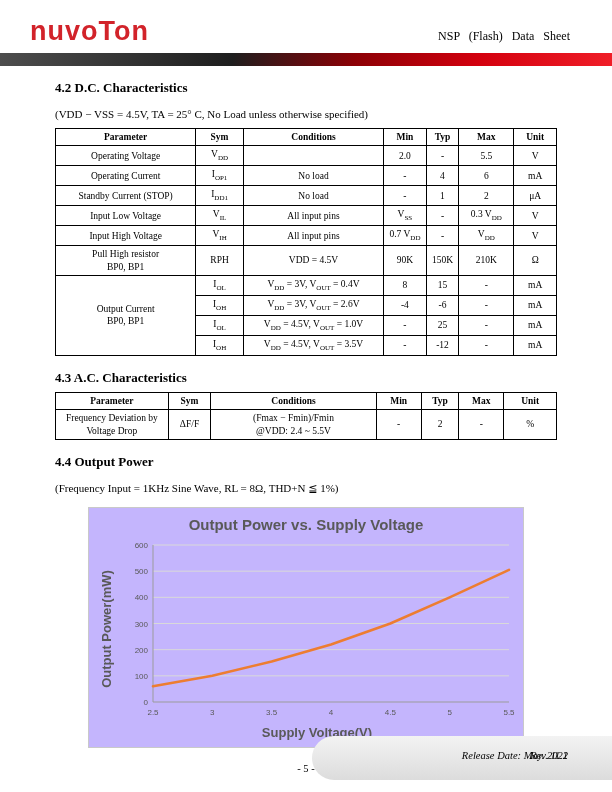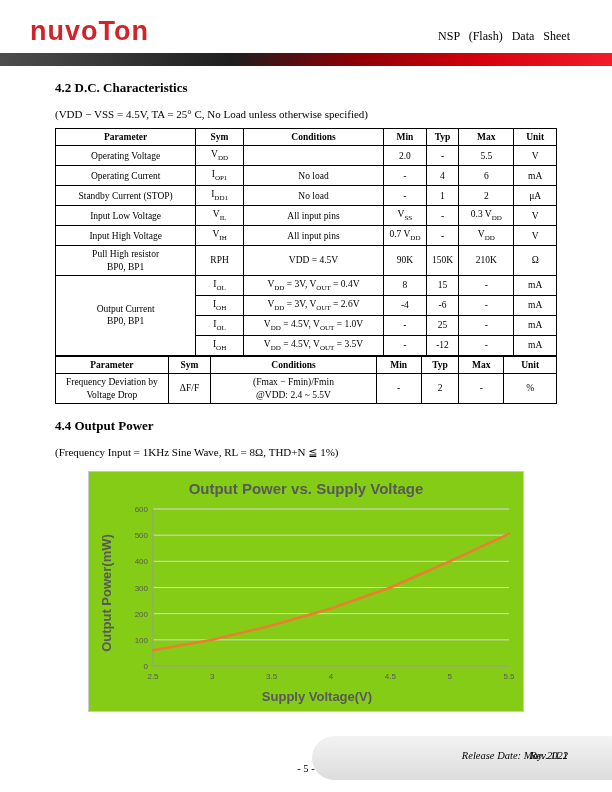--- a/index.html
+++ b/index.html
@@ -32,21 +32,21 @@
   table.spec { width:100%; border-collapse:collapse; table-layout:fixed; font-size:9.5px; }
   .spec th, .spec td {
     border:1px solid #000; text-align:center; vertical-align:middle;
     padding:2px 2px; line-height:1.3;
   }
   .spec th { font-weight:bold; }
   sub { font-size:7px; }
   
   .chart-wrap {
     width:436px; margin:12px auto 0;
-    border:1px solid #c9c9c9; background:#84cc16; padding:8px 6px 4px;
+    border:1px solid #c9c9c9; background:#c4b5fd; padding:8px 6px 4px;
   }
   .chart-title {
     text-align:center; font-family:"Liberation Sans", sans-serif;
     font-weight:bold; font-size:15px; color:#595959; margin-bottom:4px;
   }
   .chart-body { display:flex; align-items:center; }
   .y-label-box { width:22px; height:185px; position:relative; flex:0 0 22px; }
   .y-label {
     position:absolute; left:50%; top:50%;
     transform:translate(-50%,-50%) rotate(-90deg); white-space:nowrap;
@@ -186,20 +186,21 @@
         <td>I<sub>OH</sub></td>
         <td>V<sub>DD</sub> = 4.5V, V<sub>OUT</sub> = 3.5V</td>
         <td>-</td>
         <td>-12</td>
         <td>-</td>
         <td>mA</td>
       </tr>
     </tbody>
   </table>
 
+  <h2>4.3 A.C. Characteristics</h2>
 
   <table class="spec">
     <colgroup>
       <col style="width:22.5%">
         <col style="width:8.5%">
         <col style="width:33%">
       <col style="width:9%">
         <col style="width:7.5%">
         <col style="width:9%">
         <col style="width:10.5%">

